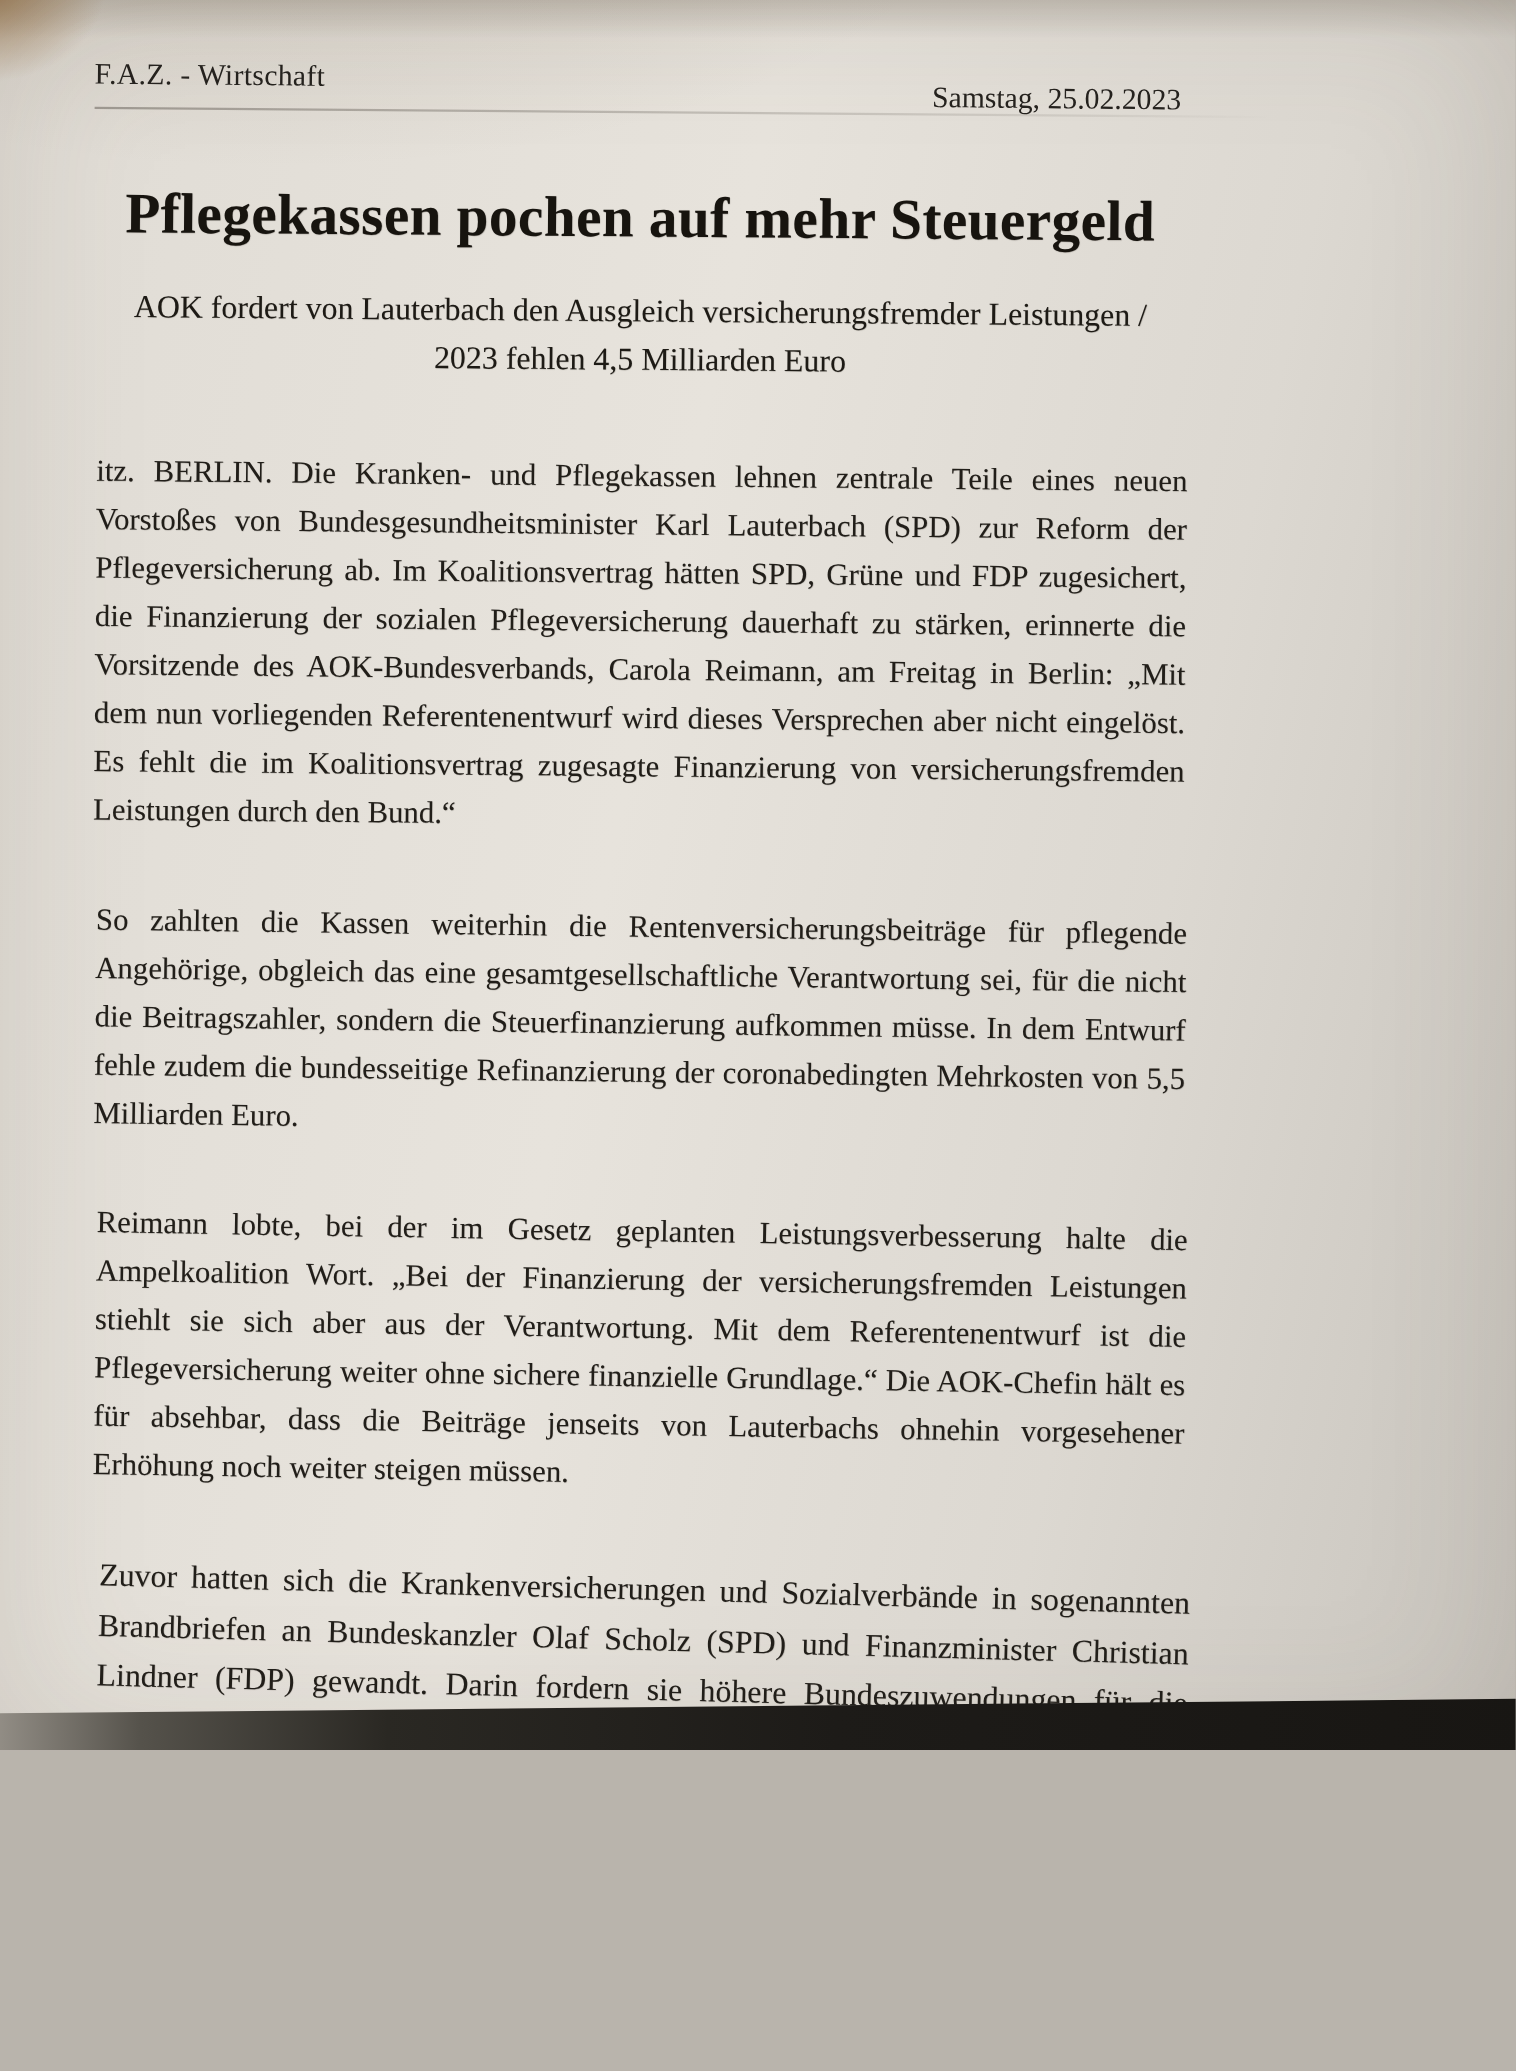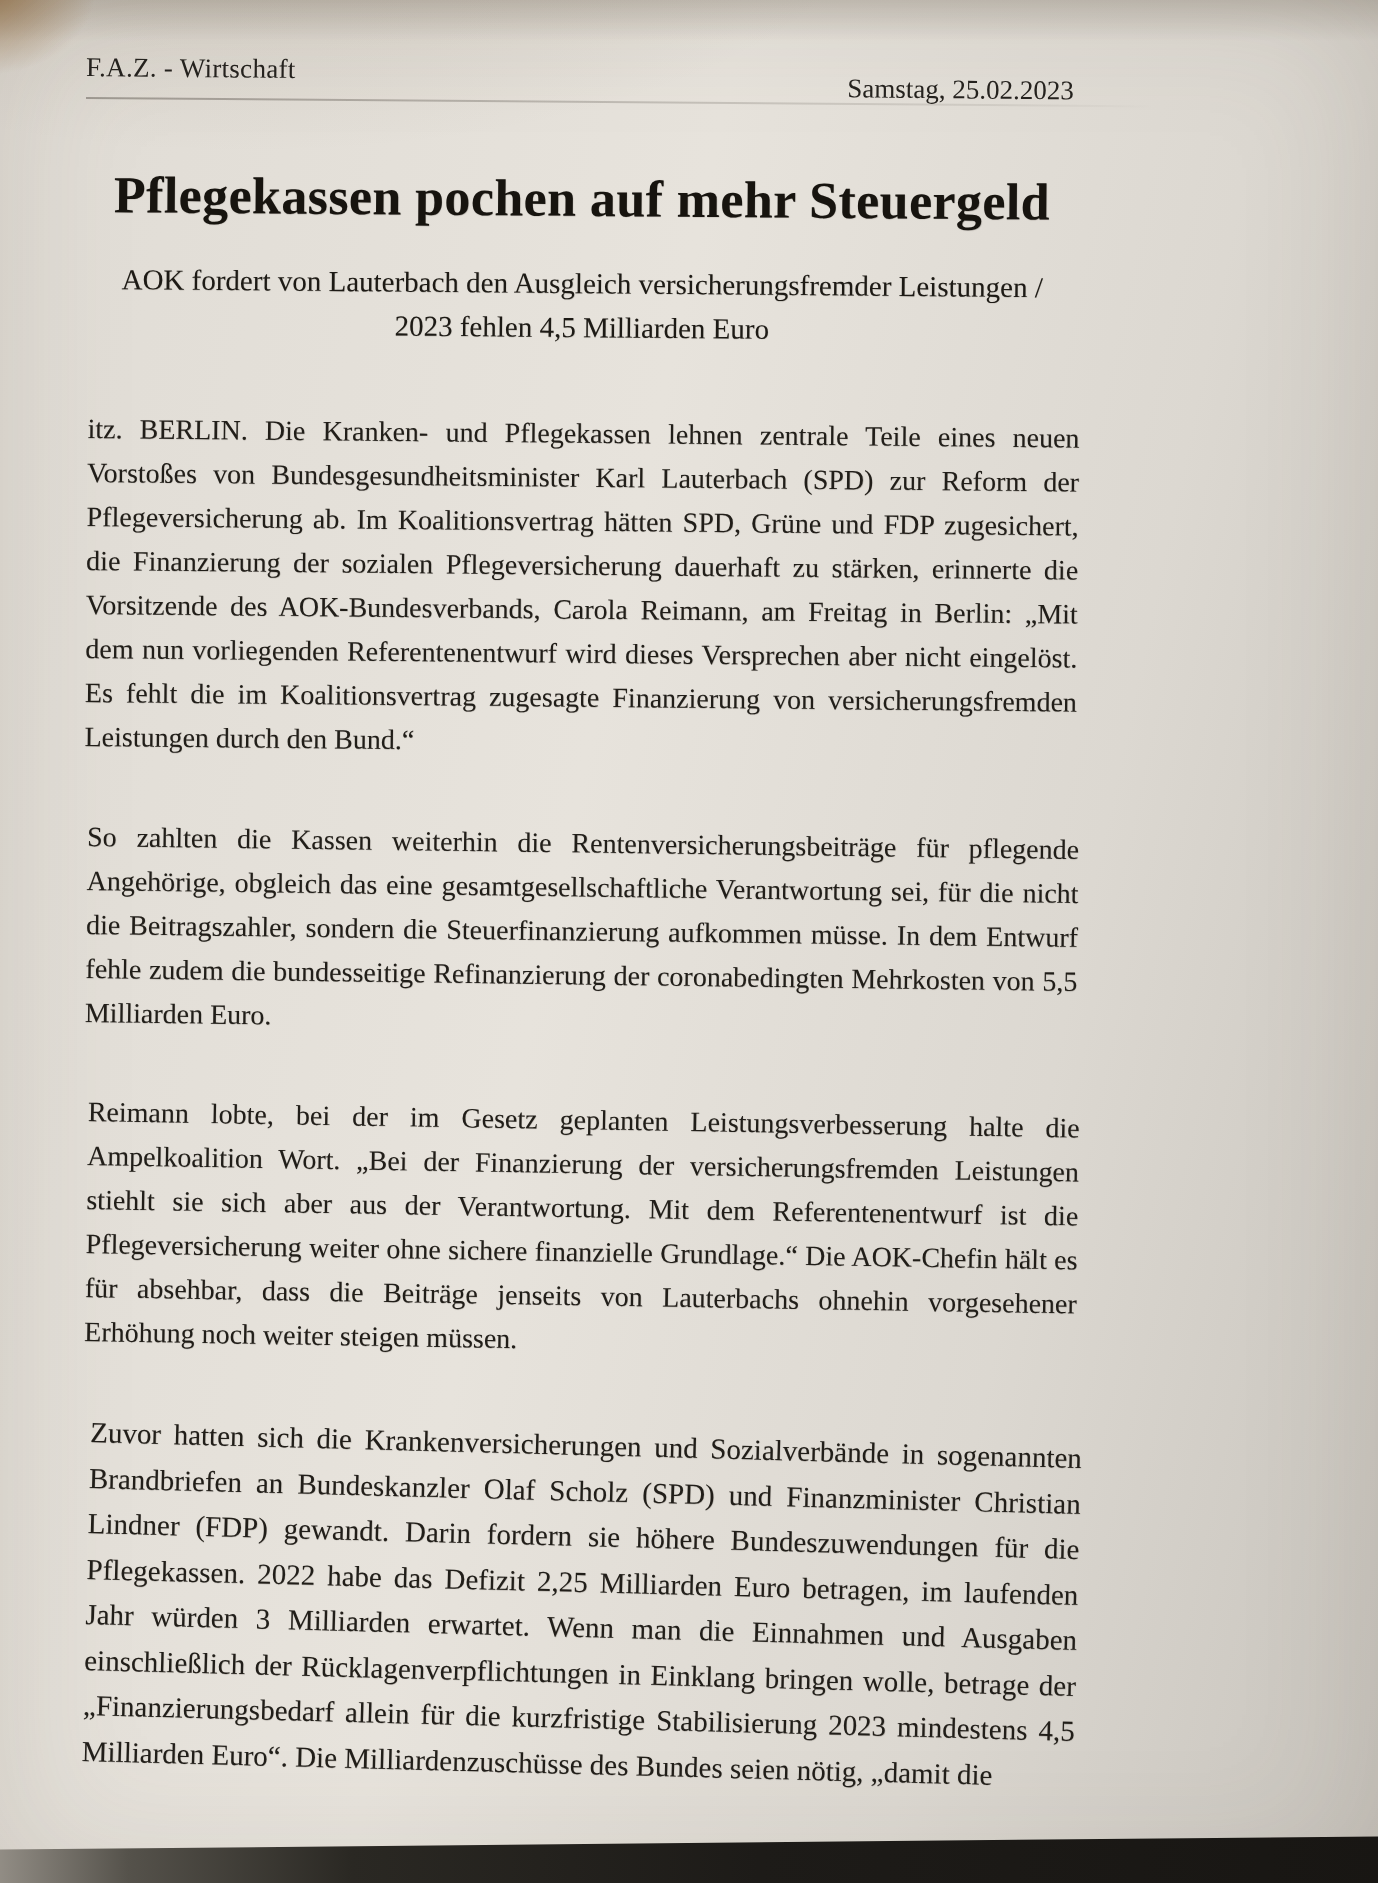--- a/index.html
+++ b/index.html
@@ -1,18 +1,18 @@
 <!DOCTYPE html>
 <html lang="de"><head>
 <meta charset="utf-8">
 <style>
   html,body{margin:0;padding:0;background:#b9b4ac;}
   .photo{
     position:relative;
-    width:1378px;height:1883px;
+    width:1378px;height:1591px;
     overflow:hidden;
     font-family:"Liberation Serif","DejaVu Serif",serif;
     color:#25221e;
     background:
       radial-gradient(150px 120px at -12px -12px, rgba(148,108,60,.8), rgba(148,108,60,0) 72%),
       radial-gradient(1000px 420px at 18% -120px, rgba(120,100,75,.16), transparent 65%),
       linear-gradient(to bottom, rgba(90,78,60,.22), rgba(90,78,60,0) 2.2%),
       linear-gradient(102deg, #e0dcd5 0%, #e7e3dc 42%, #dcd8d1 72%, #c8c4bd 100%);
     box-shadow: inset 0 0 140px rgba(92,82,66,.15);
   }

